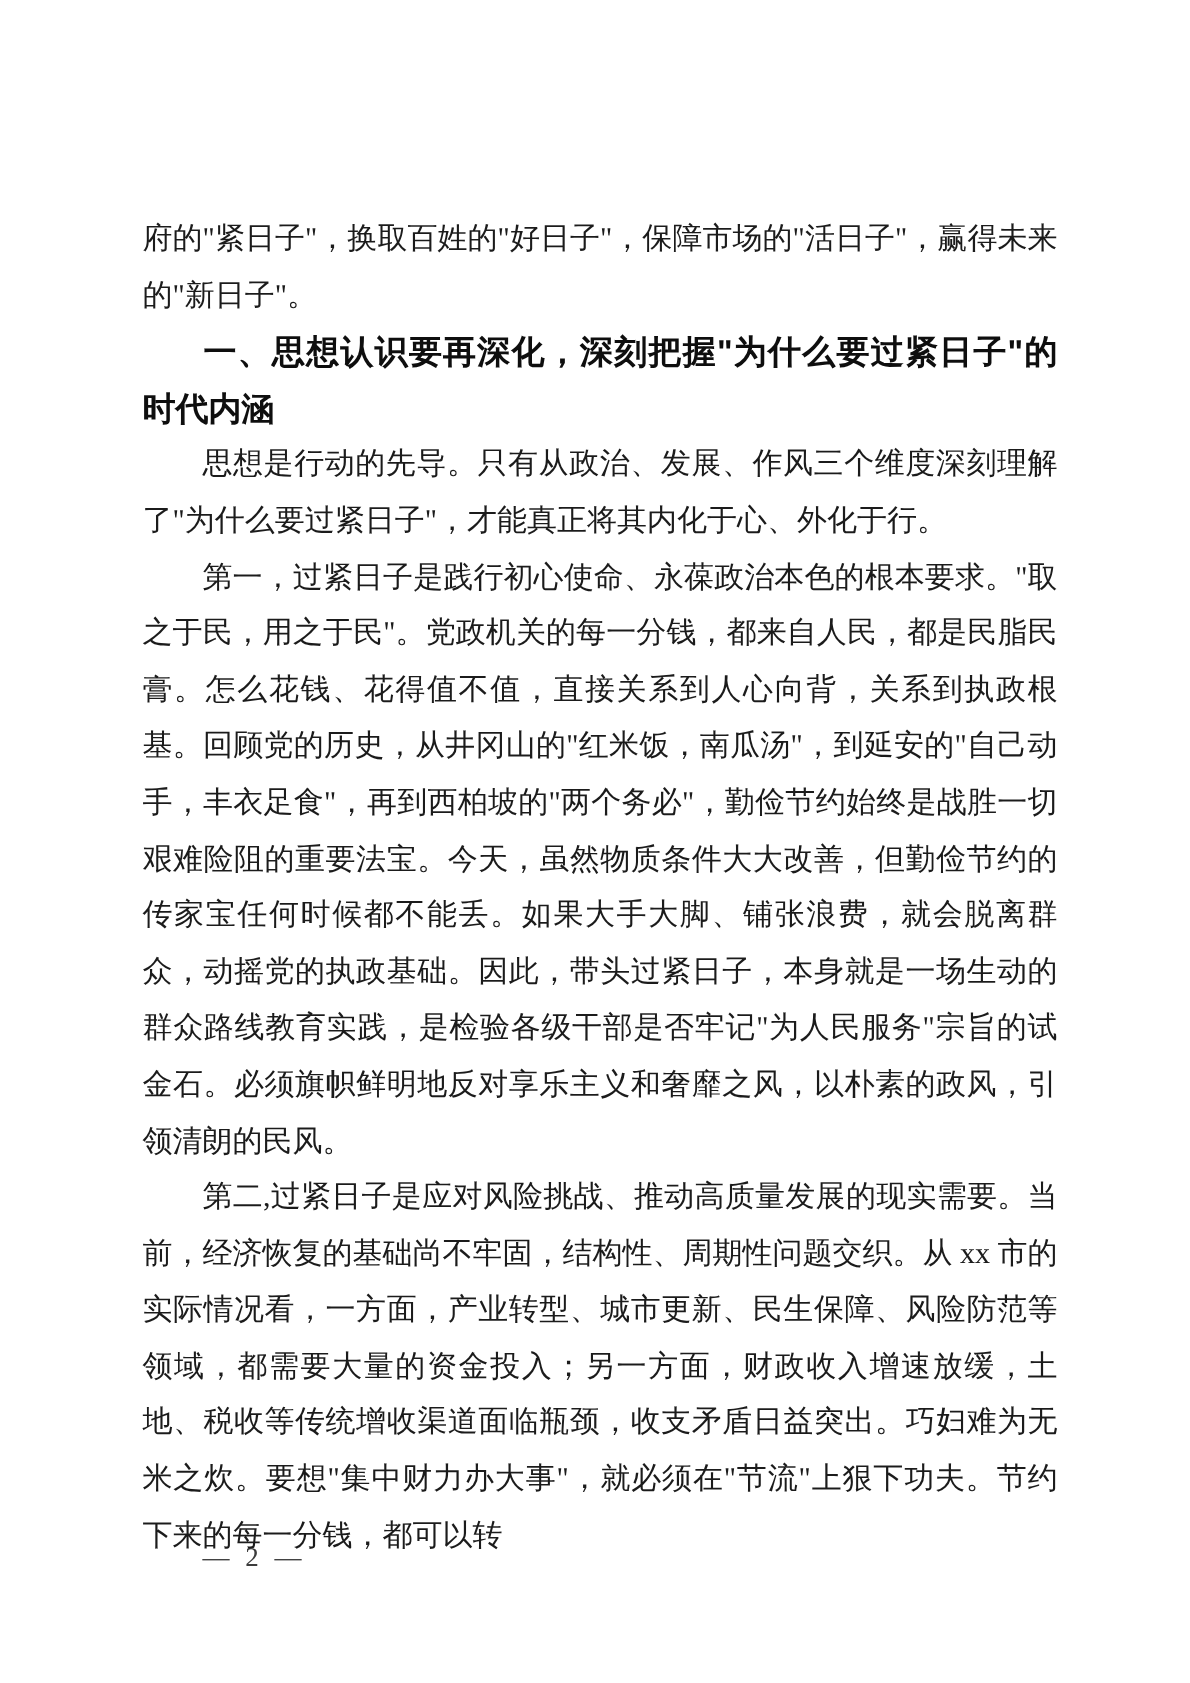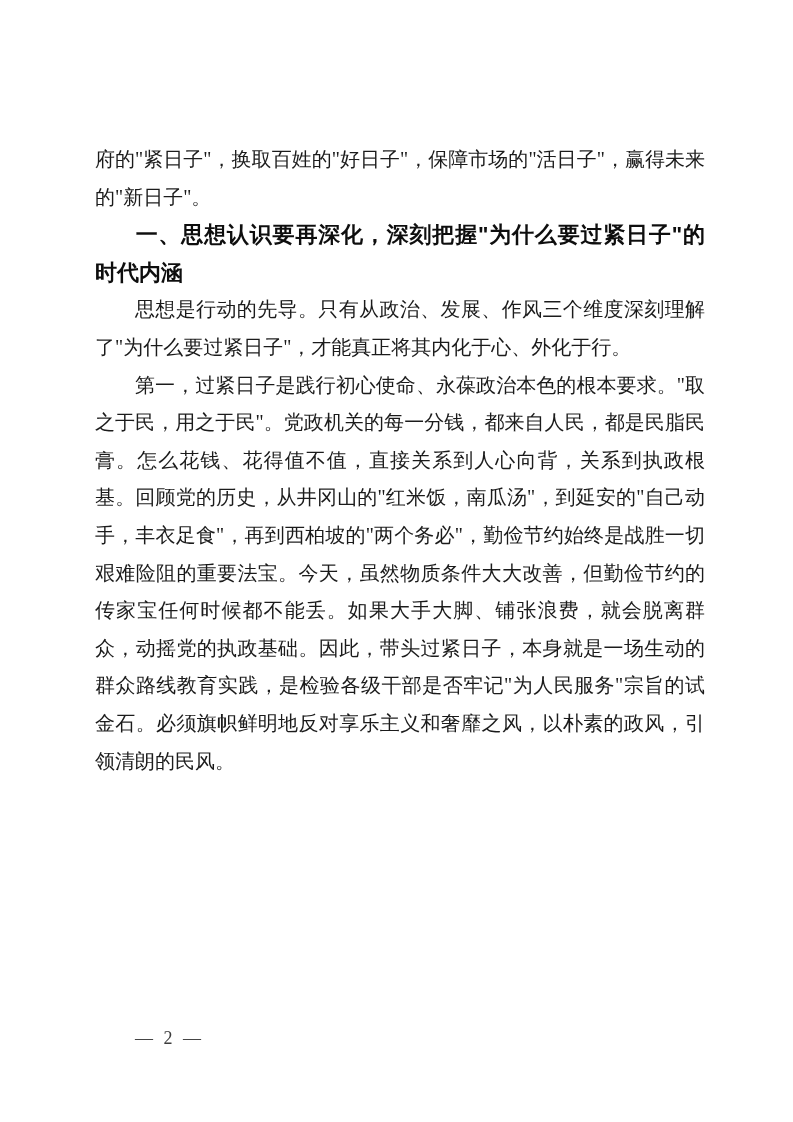--- a/index.html
+++ b/index.html
@@ -55,16 +55,17 @@
 </style>
 </head>
 <body>
 
 <div class="page">
   <div class="content">
     <p class="para">府的"紧日子"，换取百姓的"好日子"，保障市场的"活日子"，赢得未来的"新日子"。</p>
     <p class="heading">一、思想认识要再深化，深刻把握"为什么要过紧日子"的时代内涵</p>
     <p class="para indent">思想是行动的先导。只有从政治、发展、作风三个维度深刻理解了"为什么要过紧日子"，才能真正将其内化于心、外化于行。</p>
     <p class="para indent">第一，过紧日子是践行初心使命、永葆政治本色的根本要求。"取之于民，用之于民"。党政机关的每一分钱，都来自人民，都是民脂民膏。怎么花钱、花得值不值，直接关系到人心向背，关系到执政根基。回顾党的历史，从井冈山的"红米饭，南瓜汤"，到延安的"自己动手，丰衣足食"，再到西柏坡的"两个务必"，勤俭节约始终是战胜一切艰难险阻的重要法宝。今天，虽然物质条件大大改善，但勤俭节约的传家宝任何时候都不能丢。如果大手大脚、铺张浪费，就会脱离群众，动摇党的执政基础。因此，带头过紧日子，本身就是一场生动的群众路线教育实践，是检验各级干部是否牢记"为人民服务"宗旨的试金石。必须旗帜鲜明地反对享乐主义和奢靡之风，以朴素的政风，引领清朗的民风。</p>
+    <p class="para indent">第二,过紧日子是应对风险挑战、推动高质量发展的现实需要。当前，经济恢复的基础尚不牢固，结构性、周期性问题交织。从 xx 市的实际情况看，一方面，产业转型、城市更新、民生保障、风险防范等领域，都需要大量的资金投入；另一方面，财政收入增速放缓，土地、税收等传统增收渠道面临瓶颈，收支矛盾日益突出。巧妇难为无米之炊。要想"集中财力办大事"，就必须在"节流"上狠下功夫。节约下来的每一分钱，都可以转</p>
   </div>
 
   <div class="footer">— 2 —</div>
 </div>
 
 </body></html>

